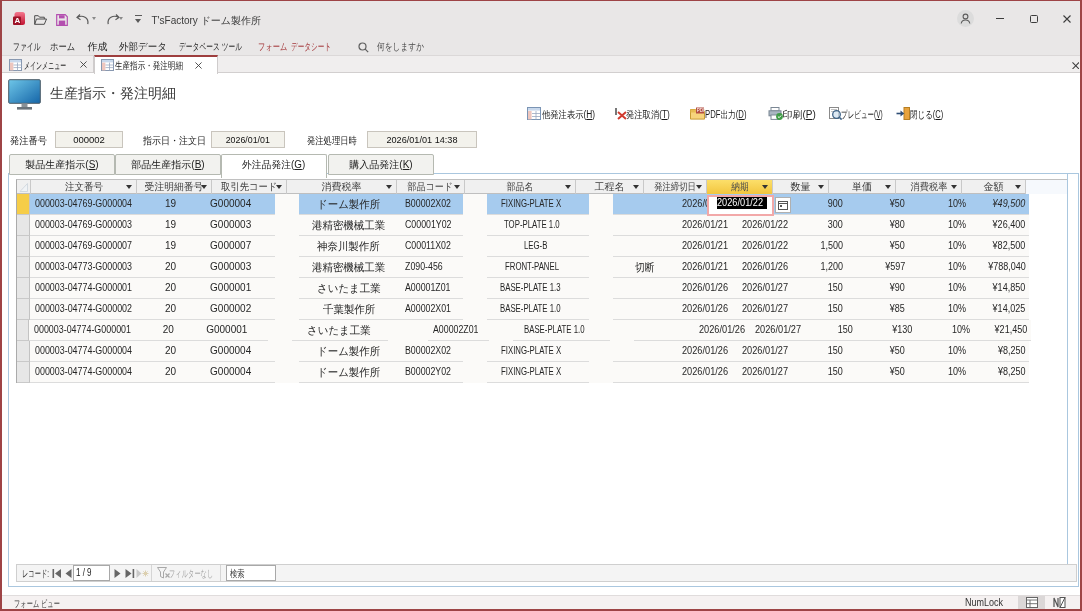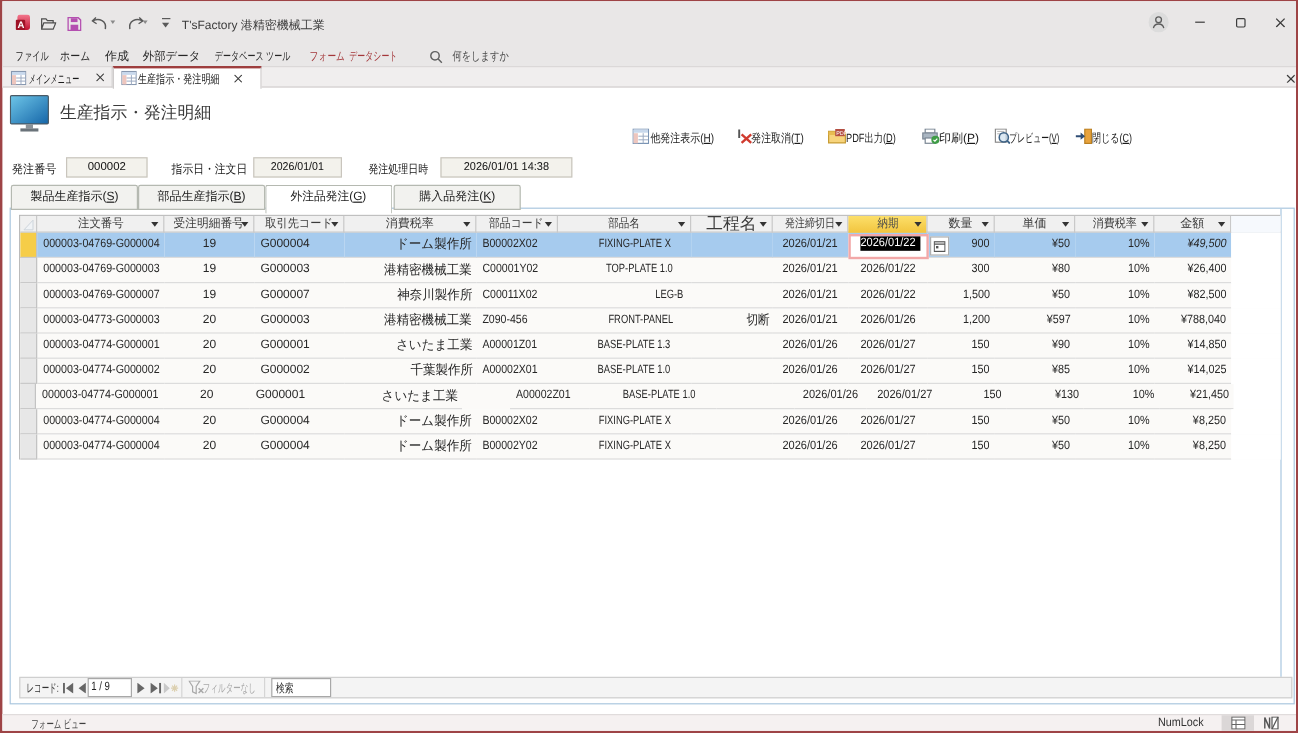--- a/index.html
+++ b/index.html
@@ -19,21 +19,21 @@
   .hrow { display:flex; height:14px; background:#f0f0f0; border-bottom:1px solid #bfbfbf; }
   .hc { position:relative; height:14px; border-right:1px solid #c9c9c9; font-size:10px; color:#3b3b3b; text-align:center; line-height:13px; }
   .hc .dd { position:absolute; right:4px; top:4.5px; width:0; height:0; border-left:3px solid transparent; border-right:3px solid transparent; border-top:4px solid #333; }
   .drow { display:flex; height:21px; background:#fbfaf8; }
   .drow .dc { height:21px; border-bottom:1px solid #dcdcdc; font-size:10px; line-height:20px; color:#262626; white-space:nowrap; }
   .drow .sel { background:#e7e7e7; border-right:1px solid #c3c3c3; border-bottom:1px solid #c9c9c9; }
   .drow.hl .dc { background:#a6cbee; }
   .drow.hl .sel { background:#f6cd48; }
   .drow.hl .fill { background:#fff; }
   .l { padding-left:5px; text-align:left; }
-  .l2 { padding-left:2px; text-align:right; }
+  .l2 { padding-left:2px; text-align:center;margin-left:24px; }
   .c { text-align:center; }
   .r { padding-right:4px; text-align:right; }
   .fill { border-bottom:none !important; background:#fff !important; border-right:none !important;}
   #navbar { position:absolute; left:14px; top:562.5px; width:1061px; height:18px; background:#f4f4f4; border:1px solid #cfcfcf; font-size:10px; color:#333; }
   svg { display:block; }
 </style>
 </head>
 <body>
 <div id="win">
   <div id="topbar">
@@ -59,21 +59,21 @@
 <svg class="abs" style="left:74px;top:13px;" width="14" height="11" viewBox="0 0 14 11">
   <path d="M4 0.5 L1 3.5 L4.5 5.8 M1.3 3.5 C3.5 2.2 6.5 1.8 9 3.2 C11.8 4.8 12.3 7.5 11.8 10.2" fill="none" stroke="#5a5a5a" stroke-width="1.2"></path>
       </svg>
 <div class="abs" style="left:89.5px;top:16px;width:0;height:0;border-left:2.8px solid transparent;border-right:2.8px solid transparent;border-top:3.8px solid #8a8a8a;"></div>
 <svg class="abs" style="left:103.7px;top:13px;" width="14" height="11" viewBox="0 0 14 11">
   <path d="M10 0.5 L13 3.5 L9.5 5.8 M12.7 3.5 C10.5 2.2 7.5 1.8 5 3.2 C2.2 4.8 1.7 7.5 2.2 10.2" fill="none" stroke="#5a5a5a" stroke-width="1.2"></path>
       </svg>
 <div class="abs" style="left:117px;top:16px;width:0;height:0;border-left:2.8px solid transparent;border-right:2.8px solid transparent;border-top:3.8px solid #8a8a8a;"></div>
 <div class="abs" style="left:132.5px;top:14px;width:7px;height:1.4px;background:#5a5a5a;"></div>
 <div class="abs" style="left:133px;top:18px;width:0;height:0;border-left:3.2px solid transparent;border-right:3.2px solid transparent;border-top:4.2px solid #5a5a5a;"></div>
-<div class="abs" style="left:149.5px;top:12.5px;"><span style="font-size:10px;display:inline-block;white-space:pre;color:#3c3c3c;">T'sFactory 港精密機械工業</span></div>
+<div class="abs" style="left:149.5px;top:12.5px;"><span style="font-size:10px;display:inline-block;white-space:pre;color:#3c3c3c;">T'sFactory ドーム製作所</span></div>
 <svg class="abs" style="left:955px;top:8.5px;" width="17" height="17" viewBox="0 0 17 17">
   <circle cx="8.5" cy="8.5" r="8.5" fill="#dcdcdc"></circle>
   <circle cx="8.5" cy="6.5" r="2.4" fill="none" stroke="#5c5c5c" stroke-width="1.1"></circle>
   <path d="M4.2 13.5 C4.6 10.8 6.2 10 8.5 10 C10.8 10 12.4 10.8 12.8 13.5" fill="none" stroke="#5c5c5c" stroke-width="1.1"></path>
       </svg>
 <div class="abs" style="left:994px;top:16.5px;width:7.5px;height:1.3px;background:#3c3c3c;"></div>
 <div class="abs" style="left:1027.5px;top:14px;width:8px;height:7.5px;border:1.2px solid #3c3c3c;border-radius:1.5px;"></div>
 <svg class="abs" style="left:1061px;top:14px;" width="8" height="8" viewBox="0 0 8 8">
   <path d="M0.5 0.5 L7.5 7.5 M7.5 0.5 L0.5 7.5" stroke="#3c3c3c" stroke-width="1.1"></path>
       </svg>
@@ -188,21 +188,21 @@
           <svg width="14" height="15" viewBox="0 0 14 15">
             <path d="M3 11.5 L10.5 3.5 L10.5 11.5 Z" fill="#f0f3f6" stroke="#ccd3da" stroke-width="0.8"></path>
           </svg>
         </div>
 <div class="hc" style="width:106px;"><span style="font-size:10px;display:inline-block;white-space:pre;transform:scaleX(0.95);transform-origin:center center;">注文番号</span><span class="dd"></span></div>
 <div class="hc" style="width:75px;"><span style="font-size:10px;display:inline-block;white-space:pre;transform:scaleX(0.98);transform-origin:center center;">受注明細番号</span><span class="dd"></span></div>
 <div class="hc" style="width:75px;"><span style="font-size:10px;display:inline-block;white-space:pre;transform:scaleX(0.93);transform-origin:center center;">取引先コード</span><span class="dd"></span></div>
 <div class="hc" style="width:110px;"><span style="font-size:10px;display:inline-block;white-space:pre;">消費税率</span><span class="dd"></span></div>
 <div class="hc" style="width:68px;"><span style="font-size:10px;display:inline-block;white-space:pre;transform:scaleX(0.9);transform-origin:center center;">部品コード</span><span class="dd"></span></div>
 <div class="hc" style="width:111px;"><span style="font-size:10px;display:inline-block;white-space:pre;transform:scaleX(0.88);transform-origin:center center;">部品名</span><span class="dd"></span></div>
-<div class="hc" style="width:68px;"><span style="font-size:14px;display:inline-block;white-space:pre;">工程名</span><span class="dd"></span></div>
+<div class="hc" style="width:68px;"><span style="font-size:10px;display:inline-block;white-space:pre;">工程名</span><span class="dd"></span></div>
 <div class="hc" style="width:63px;"><span style="font-size:10px;display:inline-block;white-space:pre;transform:scaleX(0.83);transform-origin:center center;">発注締切日</span><span class="dd"></span></div>
 <div class="hc" style="width:66px;background:linear-gradient(#fcdf6a,#f2c53e);color:#4a4a4a;"><span style="font-size:10px;display:inline-block;white-space:pre;transform:scaleX(0.87);transform-origin:center center;">納期</span><span class="dd"></span></div>
 <div class="hc" style="width:56px;"><span style="font-size:10px;display:inline-block;white-space:pre;">数量</span><span class="dd"></span></div>
 <div class="hc" style="width:67px;"><span style="font-size:10px;display:inline-block;white-space:pre;">単価</span><span class="dd"></span></div>
 <div class="hc" style="width:66px;"><span style="font-size:10px;display:inline-block;white-space:pre;transform:scaleX(0.92);transform-origin:center center;">消費税率</span><span class="dd"></span></div>
 <div class="hc" style="width:64px;"><span style="font-size:10px;display:inline-block;white-space:pre;">金額</span><span class="dd"></span></div>
 <div class="hc" style="width:41px;background:#f6f9fd;border-right:none;"></div>
 </div>
 <div class="drow hl">
 <div class="dc sel" style="width:14px;"></div>
@@ -397,21 +397,21 @@
         <path d="M0.5 0.5 h9 L6.5 5 v6 l-3-1.5 v-4.5 Z" fill="none" stroke="#a8a8a8" stroke-width="1"></path>
         <path d="M8.5 6.5 l4 4 m0-4 l-4 4" stroke="#a8a8a8" stroke-width="1.2"></path>
       </svg>
 <div class="abs" style="left:152px;top:2.5px;"><span style="font-size:10px;display:inline-block;white-space:pre;transform:scaleX(0.62);transform-origin:left center;color:#a8a8a8;">フィルターなし</span></div>
 <div class="abs" style="left:203px;top:0;width:1px;height:16px;background:#d5d5d5;"></div>
 <div class="abs" style="left:209px;top:0px;width:50px;height:16px;background:#fff;border:1px solid #a8a8a8;">
         <div class="abs" style="left:3px;top:1.5px;"><span style="font-size:10px;display:inline-block;white-space:pre;transform:scaleX(0.73);transform-origin:left center;color:#333;">検索</span></div>
       </div>
   </div>
 <div class="abs" style="left:0;top:594px;width:1078px;height:14px;background:#f5f1f1;border-top:1px solid #e0dcdc;"></div>
-<div class="abs" style="left:24px;top:596px;z-index:2;text-decoration:underline;"><span style="font-size:10px;display:inline-block;white-space:pre;transform:scaleX(0.62);transform-origin:left center;color:#3f3f3f;">フォーム ビュー</span></div>
+<div class="abs" style="left:12px;top:596px;z-index:2;text-decoration:underline;"><span style="font-size:10px;display:inline-block;white-space:pre;transform:scaleX(0.62);transform-origin:left center;color:#3f3f3f;">フォーム ビュー</span></div>
 <div class="abs" style="left:963px;top:596px;z-index:2;"><span style="font-size:10px;display:inline-block;white-space:pre;transform:scaleX(0.9);transform-origin:left center;color:#333;">NumLock</span></div>
 <div class="abs" style="left:1016px;top:595px;width:27px;height:13px;background:#dbd7d7;z-index:2;"></div>
 <svg class="abs" style="left:1024px;top:596px;z-index:3;" width="12" height="11" viewBox="0 0 12 11">
       <rect x="0.5" y="0.5" width="11" height="10" fill="#fff" stroke="#666"></rect>
       <path d="M0.5 3 h11 M4 3 v7.5 M0.5 6.7 h11" stroke="#666" stroke-width="0.9" fill="none"></path>
     </svg>
 <svg class="abs" style="left:1051px;top:596px;z-index:3;" width="13" height="11" viewBox="0 0 13 11">
       <path d="M1 10 L1 1 L5 10 L5 1" stroke="#555" stroke-width="1.2" fill="none"></path>
       <rect x="7" y="0.5" width="5" height="10" fill="#fff" stroke="#555"></rect>
       <path d="M7 10.5 L12 0.5" stroke="#555" stroke-width="1"></path>

